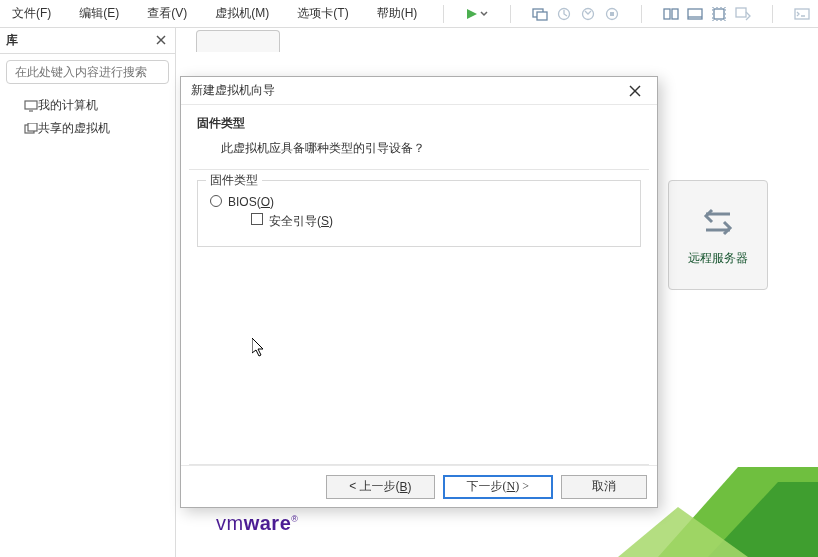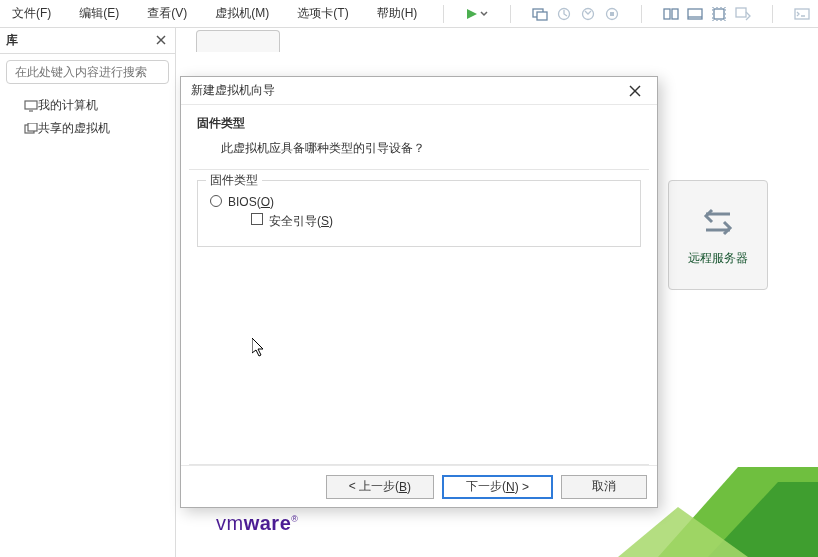--- a/index.html
+++ b/index.html
@@ -165,21 +165,21 @@
 
   .dlg-footer {
     height:42px; display:flex; align-items:center; justify-content:flex-end;
     gap:8px; padding: 0 10px; border-top:1px solid #e8e8e8;
   }
   .btn {
     min-width:86px; height:24px; display:flex; align-items:center; justify-content:center;
     border:1px solid #adadad; background:#f3f3f3; font-size:12px; cursor:default;
     padding: 0 22px;
   }
-  .btn.primary { border:2px solid #2f7bd9; background:#fff; }
+  .btn.primary { border:2px solid #2f7bd9; background:#fff;font-family:Liberation Serif, serif; }
 
   
   .cursor { position:absolute; left:252px; top:338px; width:14px; height:20px; }
 </style>
 </head>
 <body>
 
 <div class="menubar">
   <div class="menu-item">文件(F)</div>
   <div class="menu-item">编辑(E)</div>

